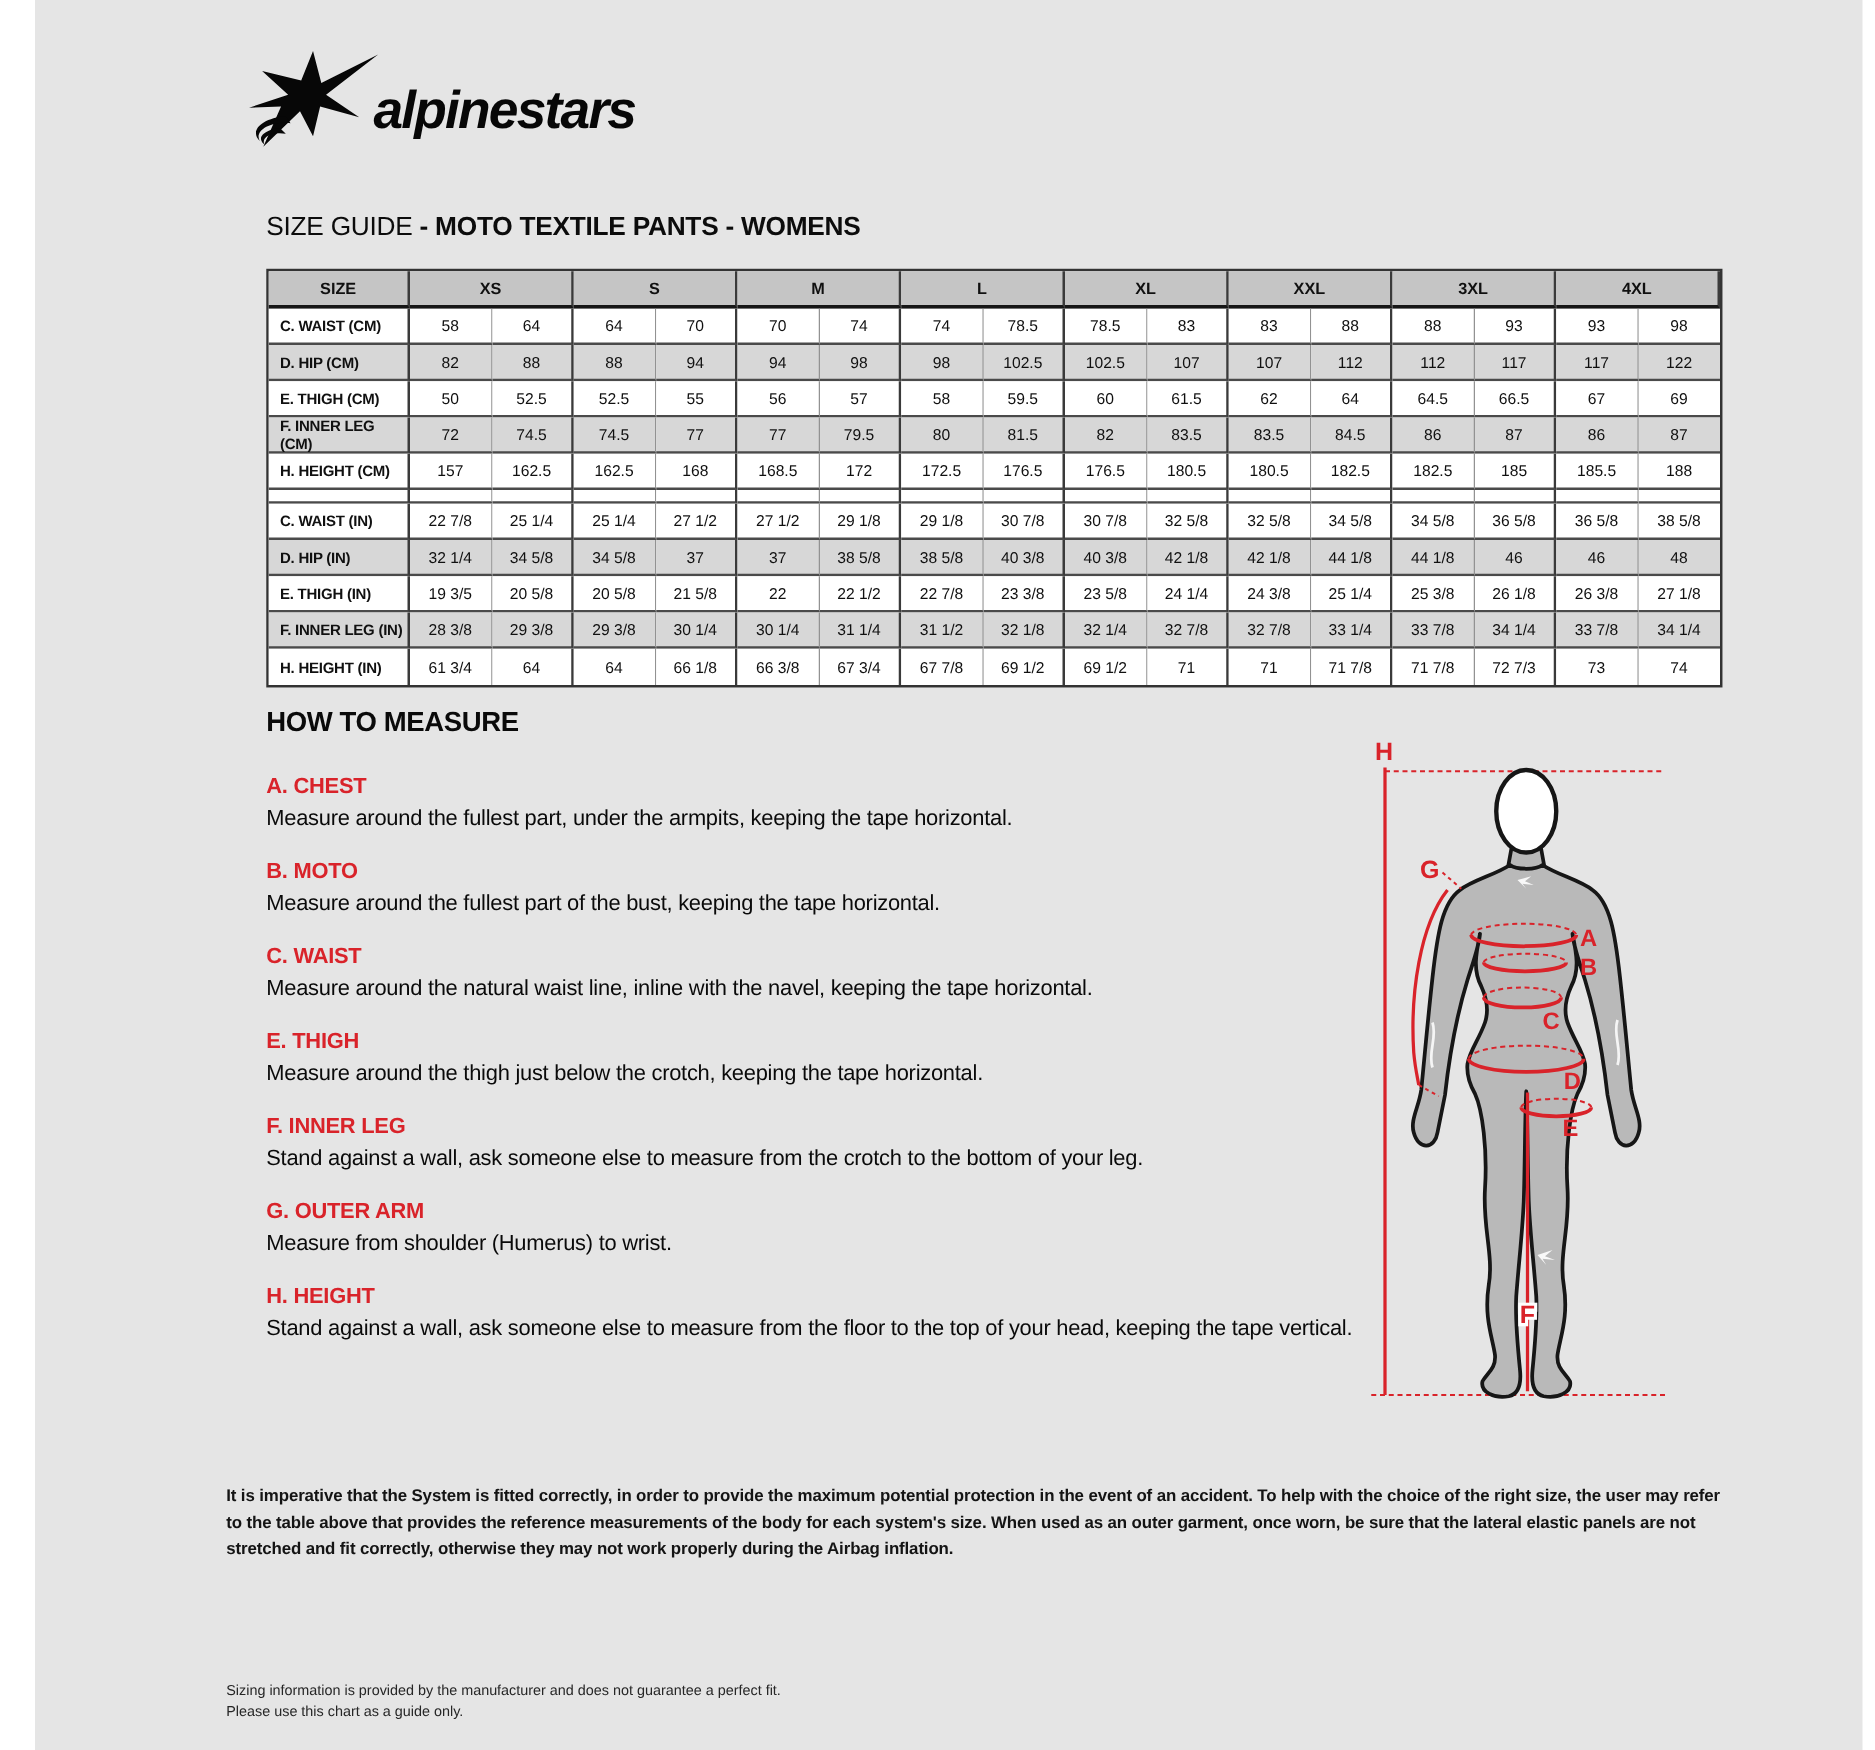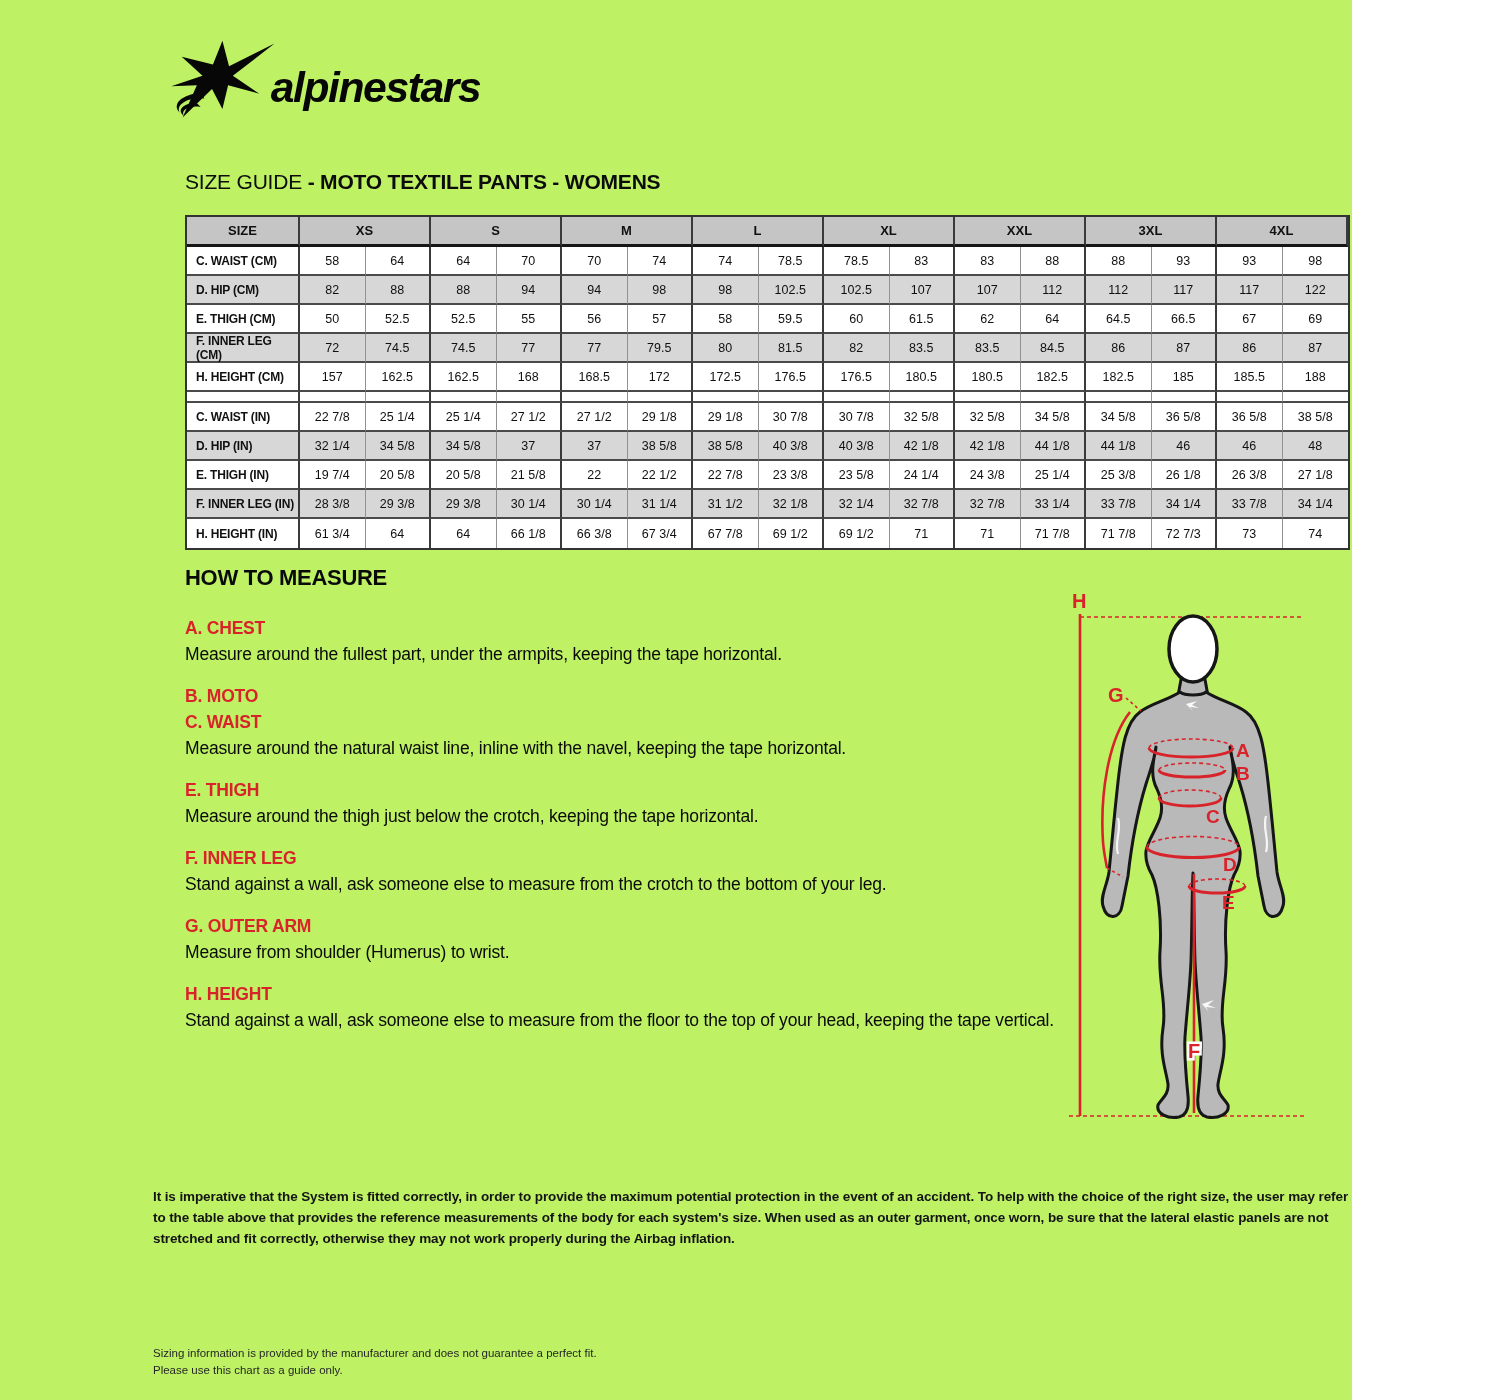--- a/index.html
+++ b/index.html
@@ -1,18 +1,18 @@
 <!DOCTYPE html>
 <html><head>
 <meta charset="utf-8">
 <style>
   * { box-sizing: border-box; margin: 0; padding: 0; }
   html,body { background:#fff; }
   body { font-family: "Liberation Sans", sans-serif; color:#111; }
-  .page { position:relative; width:1352px; height:1400px; background:#bef264; overflow:hidden; }
+  .page { position:relative; width:1462px; height:1400px; background:#e5e5e5; overflow:hidden;margin-left:28px; }
 
   
   .logo { position:absolute; left:160px; top:36px; width:320px; height:90px; }
 
   
   .title { position:absolute; left:185px; top:170px; font-size:21px; letter-spacing:-0.2px; color:#0c0c0c; }
   .title .bold { font-weight:700; }
 
   
   .size-table { position:absolute; left:185px; top:215px; width:1165px;
@@ -205,21 +205,21 @@
       <div class="tc g gray">40 3/8</div>
       <div class="tc  gray">40 3/8</div>
       <div class="tc g gray">42 1/8</div>
       <div class="tc  gray">42 1/8</div>
       <div class="tc g gray">44 1/8</div>
       <div class="tc  gray">44 1/8</div>
       <div class="tc g gray">46</div>
       <div class="tc  gray">46</div>
       <div class="tc g gray last">48</div>
       <div class="tc lab">E. THIGH (IN)</div>
-      <div class="tc ">19 7/4</div>
+      <div class="tc ">19 3/5</div>
       <div class="tc g">20 5/8</div>
       <div class="tc ">20 5/8</div>
       <div class="tc g">21 5/8</div>
       <div class="tc ">22</div>
       <div class="tc g">22 1/2</div>
       <div class="tc ">22 7/8</div>
       <div class="tc g">23 3/8</div>
       <div class="tc ">23 5/8</div>
       <div class="tc g">24 1/4</div>
       <div class="tc ">24 3/8</div>
@@ -265,20 +265,21 @@
     </div>
 
   <section class="howto">
     <h2>HOW TO MEASURE</h2>
     <div class="mi">
       <h3>A. CHEST</h3>
       <p>Measure around the fullest part, under the armpits, keeping the tape horizontal.</p>
     </div>
     <div class="mi">
       <h3>B. MOTO</h3>
+      <p>Measure around the fullest part of the bust, keeping the tape horizontal.</p>
     </div>
     <div class="mi">
       <h3>C. WAIST</h3>
       <p>Measure around the natural waist line, inline with the navel, keeping the tape horizontal.</p>
     </div>
     <div class="mi">
       <h3>E. THIGH</h3>
       <p>Measure around the thigh just below the crotch, keeping the tape horizontal.</p>
     </div>
     <div class="mi">

